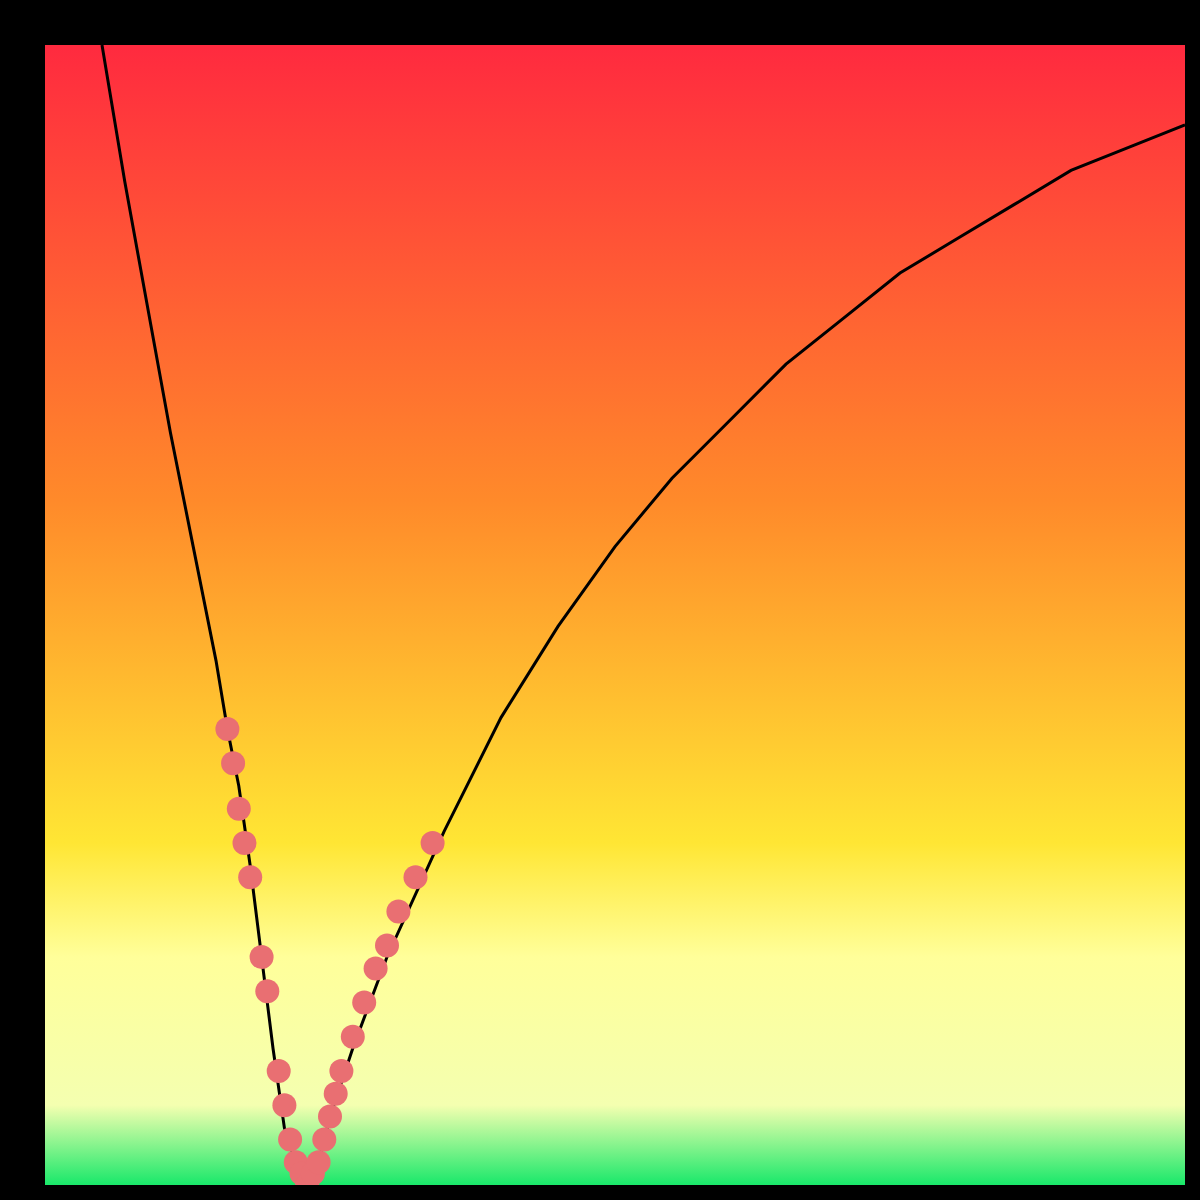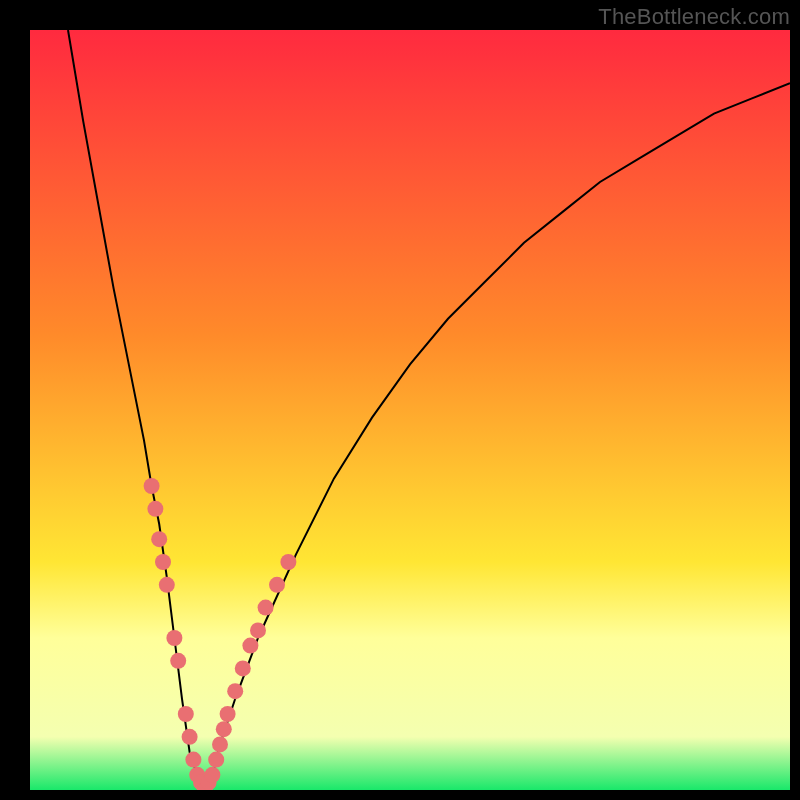--- a/index.html
+++ b/index.html
@@ -38,21 +38,20 @@
     font-weight: 400;
     letter-spacing: 0.2px;
     user-select: none;
   }
 </style>
 </head>
 <body>
 
 <div class="frame">
 
-  <div class="watermark">TheBottleneck.com</div>
 
   <div class="plot-wrap">
     <svg class="plot" viewBox="0 0 760 760" preserveAspectRatio="none">
       <defs>
         <linearGradient id="bg-grad" x1="0" y1="0" x2="0" y2="1">
 
         <stop offset="0%" stop-color="#ff2a3f"></stop>
             <stop offset="40%" stop-color="#ff8a2a"></stop>
             <stop offset="70%" stop-color="#ffe634"></stop>
             <stop offset="80%" stop-color="#ffff9a"></stop>

